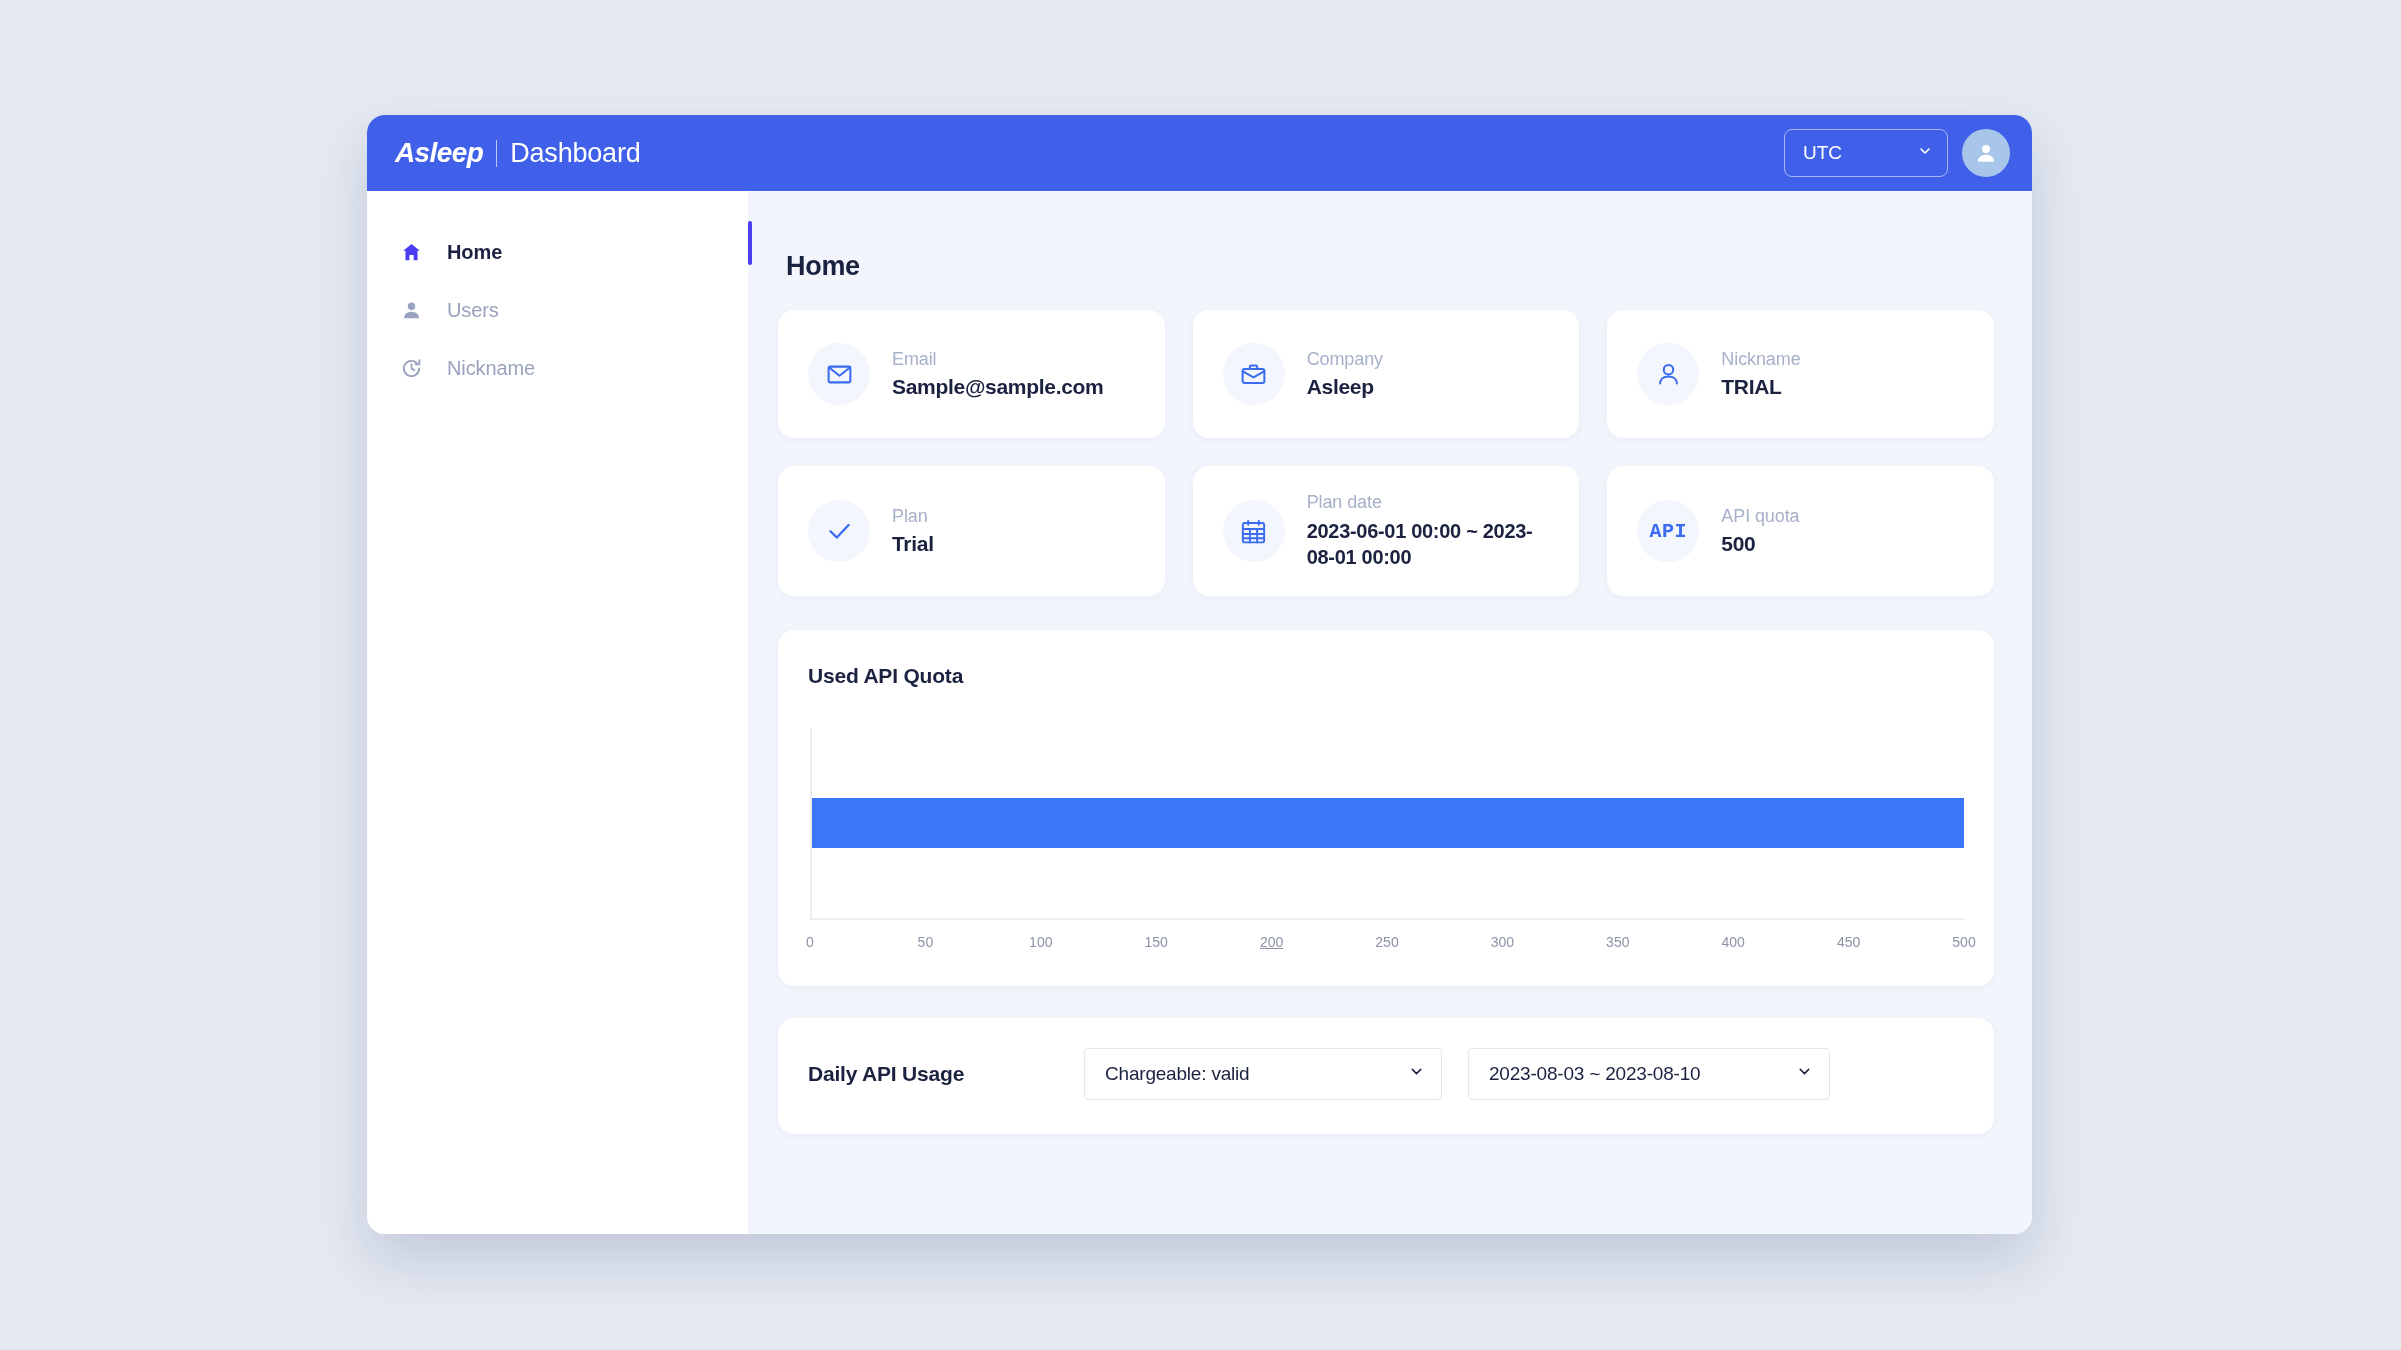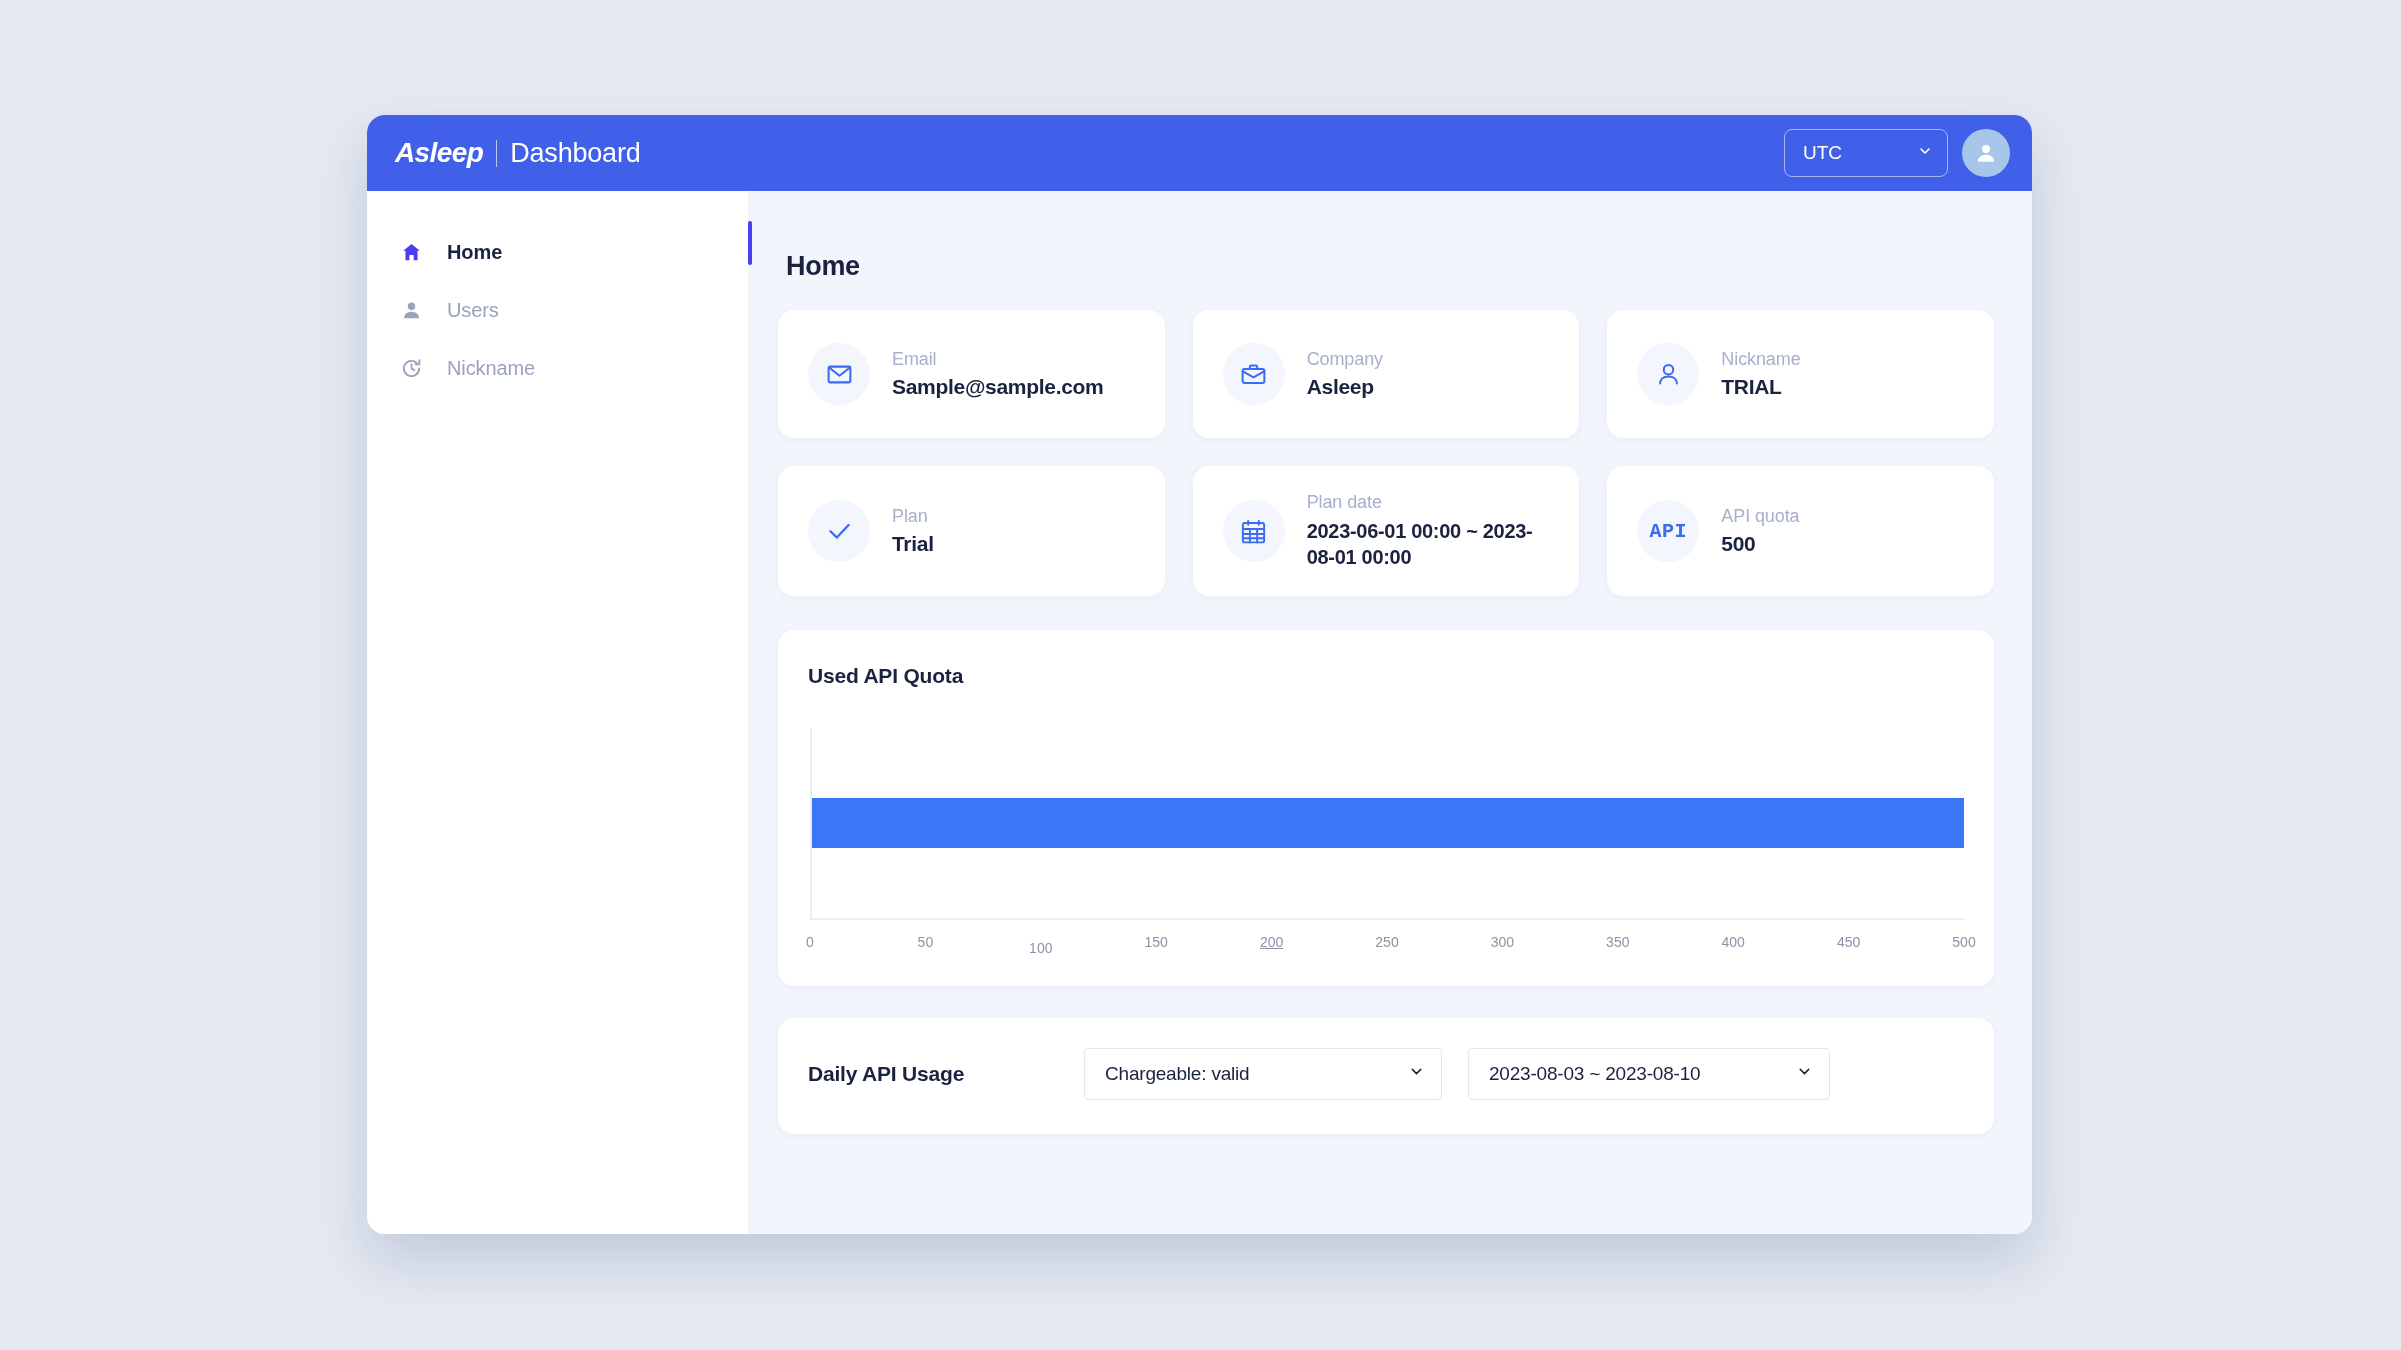--- a/index.html
+++ b/index.html
@@ -470,21 +470,21 @@
       <div class="panel">
         <div class="panel-title">Used API Quota</div>
 
         <div class="chart-area">
           <div class="plot">
             <div class="bar" id="quota-bar" style="width: 100%; background: rgb(59, 118, 246);"></div>
           </div>
           <div class="x-axis" id="x-axis">
               <span class="tick" style="left: 0%;">0</span>
               <span class="tick" style="left: 10%;">50</span>
-              <span class="tick" style="left: 20%; margin-top: 6px;">100</span>
+              <span class="tick" style="left: 20%;">100</span>
               <span class="tick" style="left: 30%;">150</span>
               <span class="tick" style="left: 40%; text-decoration: underline;">200</span>
               <span class="tick" style="left: 50%;">250</span>
               <span class="tick" style="left: 60%;">300</span>
               <span class="tick" style="left: 70%;">350</span>
               <span class="tick" style="left: 80%;">400</span>
               <span class="tick" style="left: 90%;">450</span>
               <span class="tick" style="left: 100%;">500</span>
             </div>
         </div>

